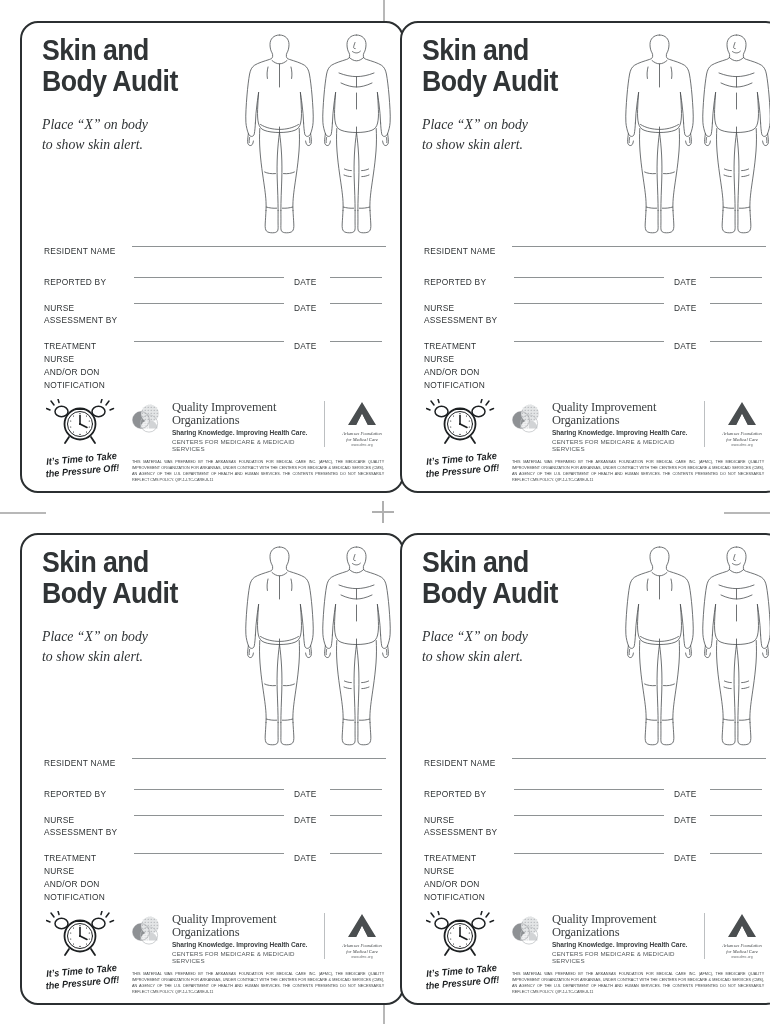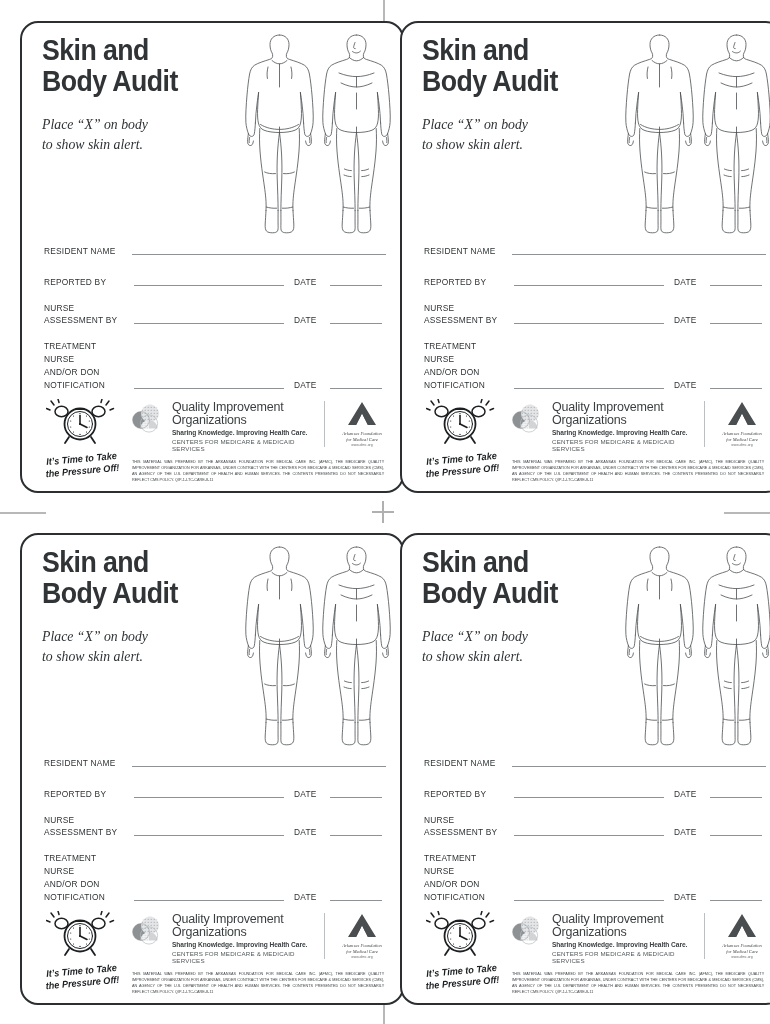--- a/index.html
+++ b/index.html
@@ -106,21 +106,21 @@
 
   
   .form {
     position: absolute;
     left: 22px;
     right: 16px;
     top: 222px;
   }
   .frow {
     display: flex;
-    align-items: flex-end;
+    align-items: flex-start;
     margin-bottom: 2px;
   }
   .flabel {
     font-family: "Liberation Sans Narrow", "Liberation Sans", sans-serif;
     font-size: 9.5px;
     letter-spacing: 0.25px;
     color: #2f3335;
     transform: scaleX(0.88);
     transform-origin: left bottom;
     white-space: pre-line;
@@ -181,21 +181,21 @@
     top: 2px;
     right: 0;
   }
   .qio-top {
     display: flex;
     align-items: flex-start;
   }
   .qio-mark { flex: none; margin-right: 6px; margin-top: 2px; }
   .qio-words { flex: 1; }
   .qio-name {
-    font-family: Liberation Sans, sans-serif;
+    font-family: Liberation Serif, serif;
     font-size: 12.5px;
     font-weight: normal;
     line-height: 1.02;
     color: #3b3f41;
     white-space: pre-line;
     letter-spacing: -0.2px;
   }
   .qio-tag {
     font-family: "Liberation Sans", sans-serif;
     font-weight: bold;

